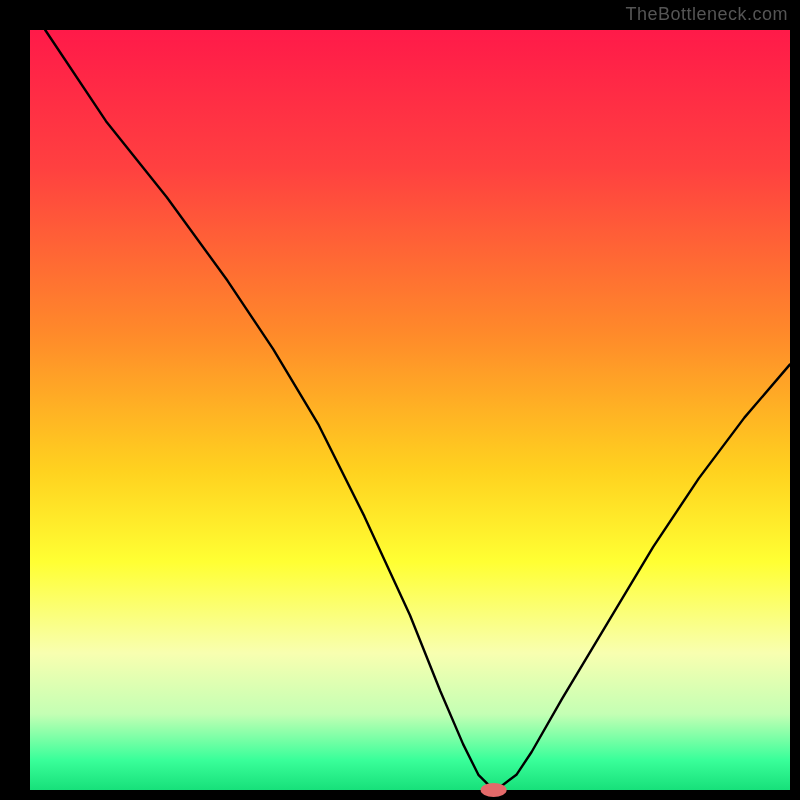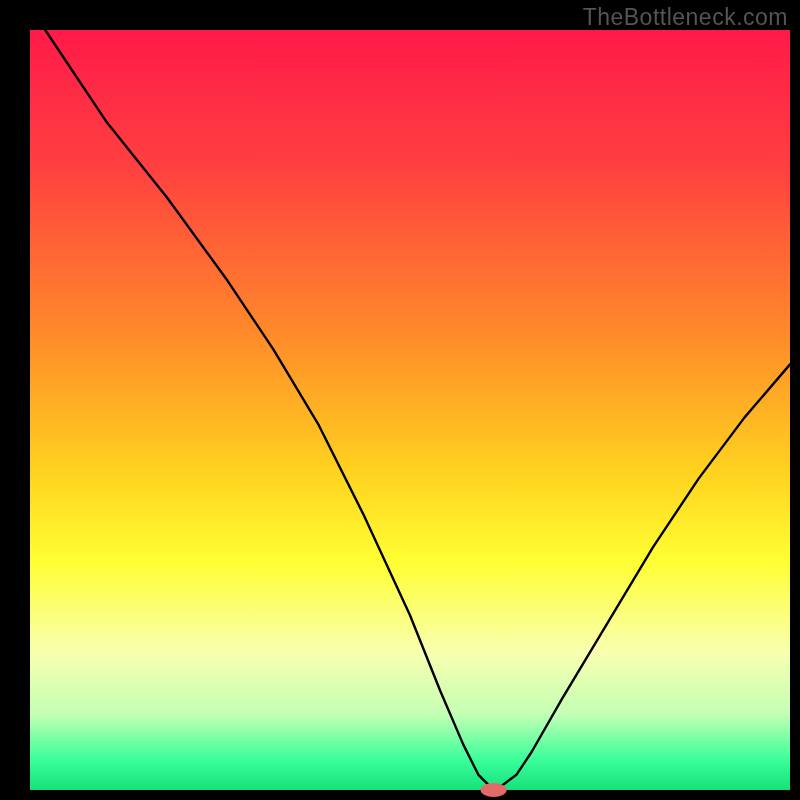--- a/index.html
+++ b/index.html
@@ -15,21 +15,21 @@
     position: relative;
     width: 800px;
     height: 800px;
     background: #000;
   }
   .watermark {
     position: absolute;
     top: 4px;
     right: 12px;
     color: #555;
-    font-size: 23px;
+    font-size: 18px;
     font-weight: 500;
     letter-spacing: 0.5px;
     z-index: 10;
   }
   svg {
     display: block;
   }
 </style>
 </head>
 <body>

